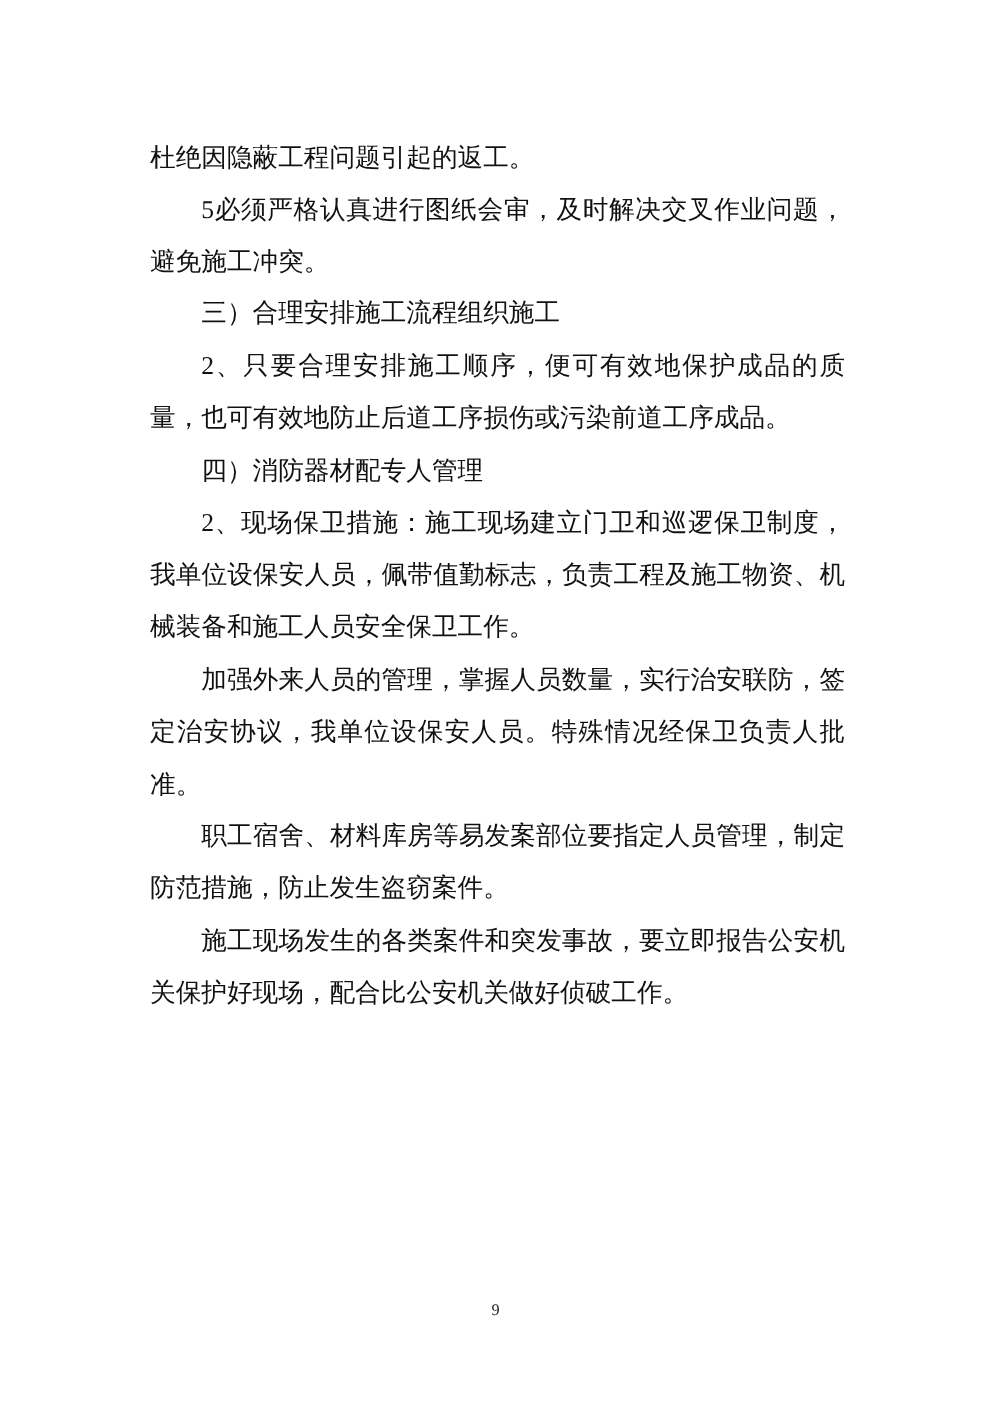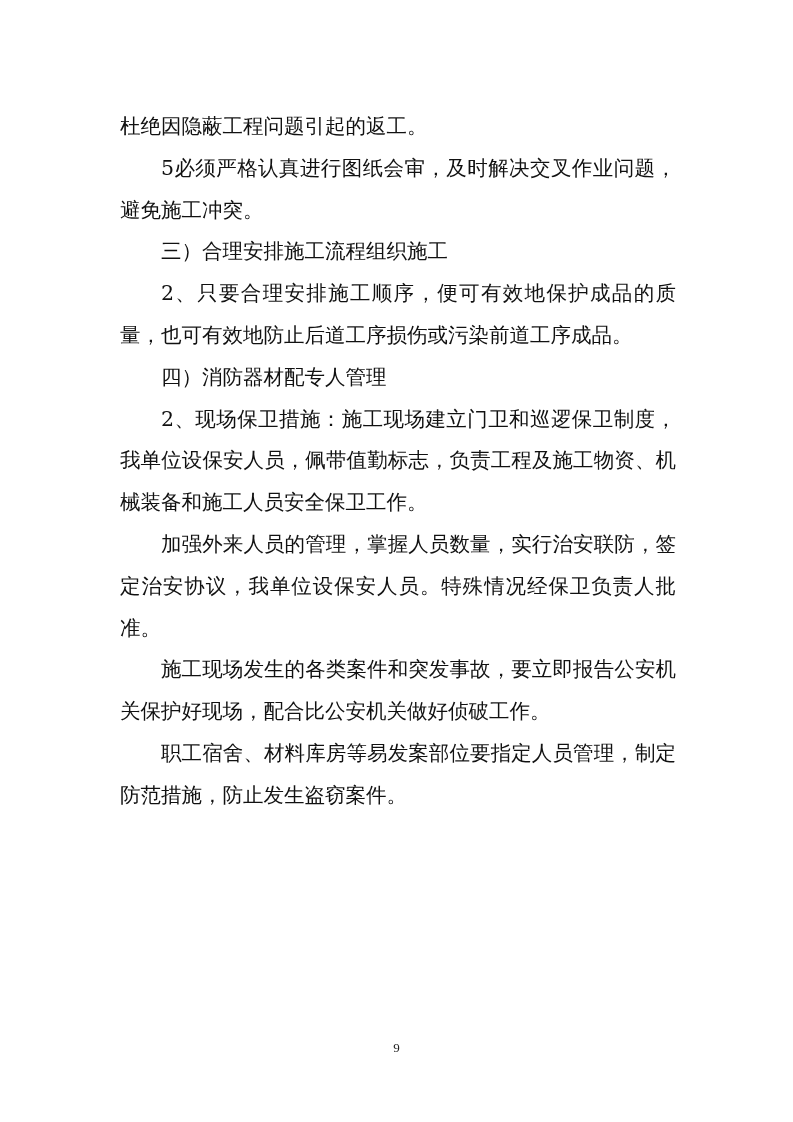--- a/index.html
+++ b/index.html
@@ -10,21 +10,21 @@
     top: 93px;
     width: 556px;
     font-family: "DejaVu Serif", "Liberation Serif", serif;
     font-size: 20.5px;
     line-height: 41.8px;
     color: #111111;
     text-align: justify;
     margin-top: 13px;
   }
   .para { margin: 0; padding: 0; text-indent: 0; }
-  .para.indent { text-indent: 41px; }
+  .para.indent { text-indent: 41px; font-family: Liberation Serif, serif; }
   .page-number {
     position: absolute;
     left: 0; width: 793px;
     top: 1040px;
     text-align: center;
     font-family: "Liberation Serif", "DejaVu Serif", serif;
     font-size: 13px;
     color: #222;
   }
 </style>
@@ -32,17 +32,17 @@
 <body>
 
 <div class="page">
   <p class="para">杜绝因隐蔽工程问题引起的返工。</p>
   <p class="para indent">5必须严格认真进行图纸会审，及时解决交叉作业问题，避免施工冲突。</p>
   <p class="para indent">三）合理安排施工流程组织施工</p>
   <p class="para indent">2、只要合理安排施工顺序，便可有效地保护成品的质量，也可有效地防止后道工序损伤或污染前道工序成品。</p>
   <p class="para indent">四）消防器材配专人管理</p>
   <p class="para indent">2、现场保卫措施：施工现场建立门卫和巡逻保卫制度，我单位设保安人员，佩带值勤标志，负责工程及施工物资、机械装备和施工人员安全保卫工作。</p>
   <p class="para indent">加强外来人员的管理，掌握人员数量，实行治安联防，签定治安协议，我单位设保安人员。特殊情况经保卫负责人批准。</p>
+  <p class="para indent">职工宿舍、材料库房等易发案部位要指定人员管理，制定防范措施，防止发生盗窃案件。</p>
   <p class="para indent">施工现场发生的各类案件和突发事故，要立即报告公安机关保护好现场，配合比公安机关做好侦破工作。</p>
-  <p class="para indent">职工宿舍、材料库房等易发案部位要指定人员管理，制定防范措施，防止发生盗窃案件。</p>
 </div>
 
 <div class="page-number">9</div>
 
 </body></html>

